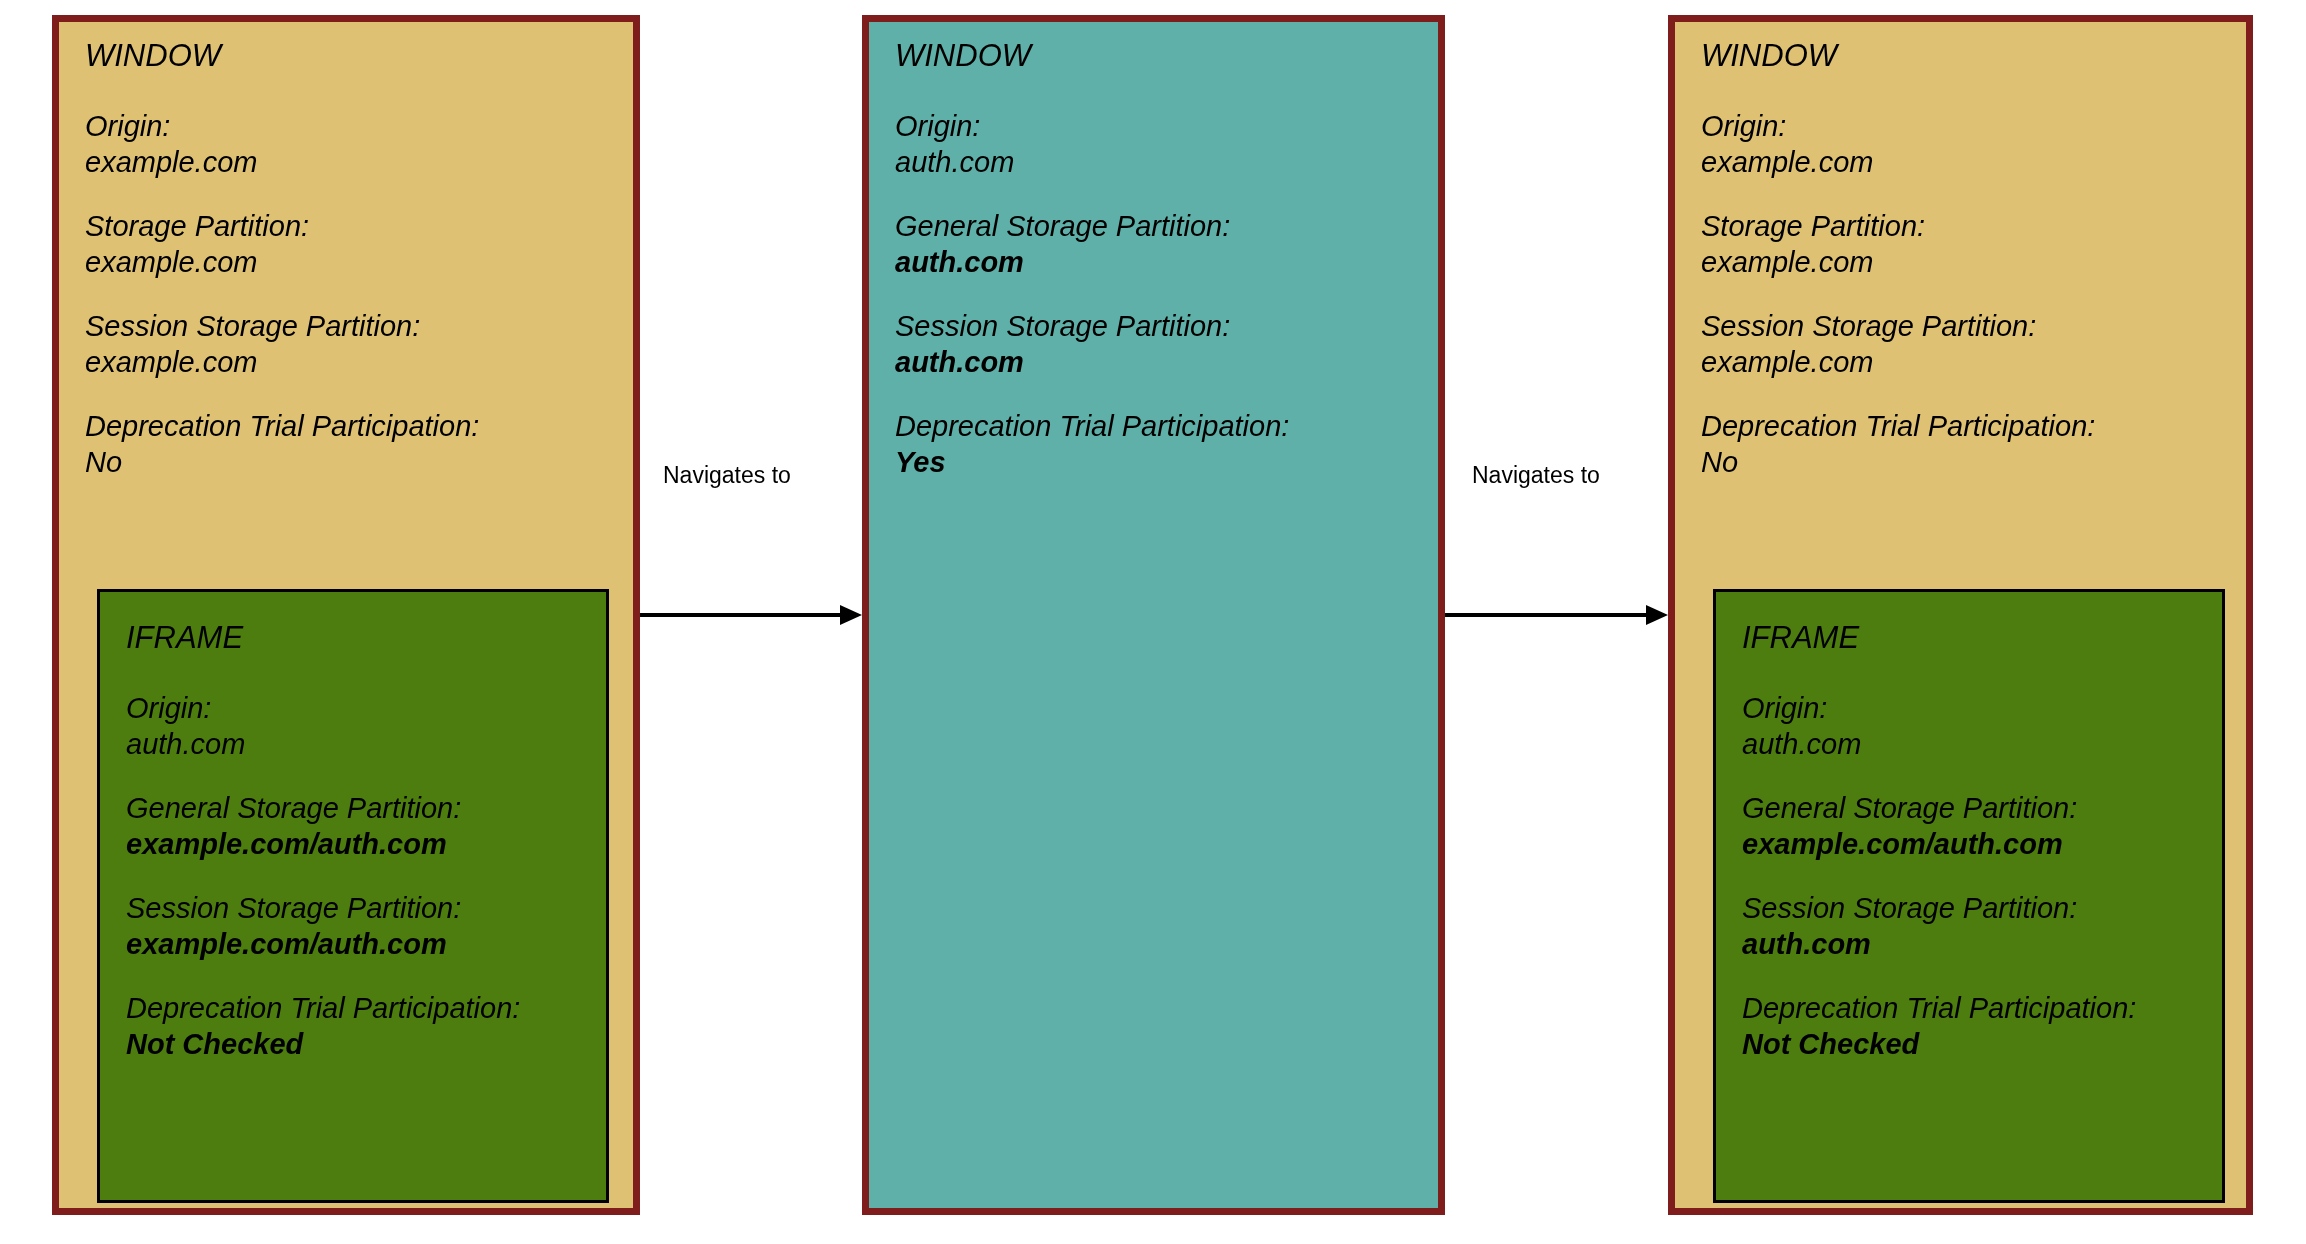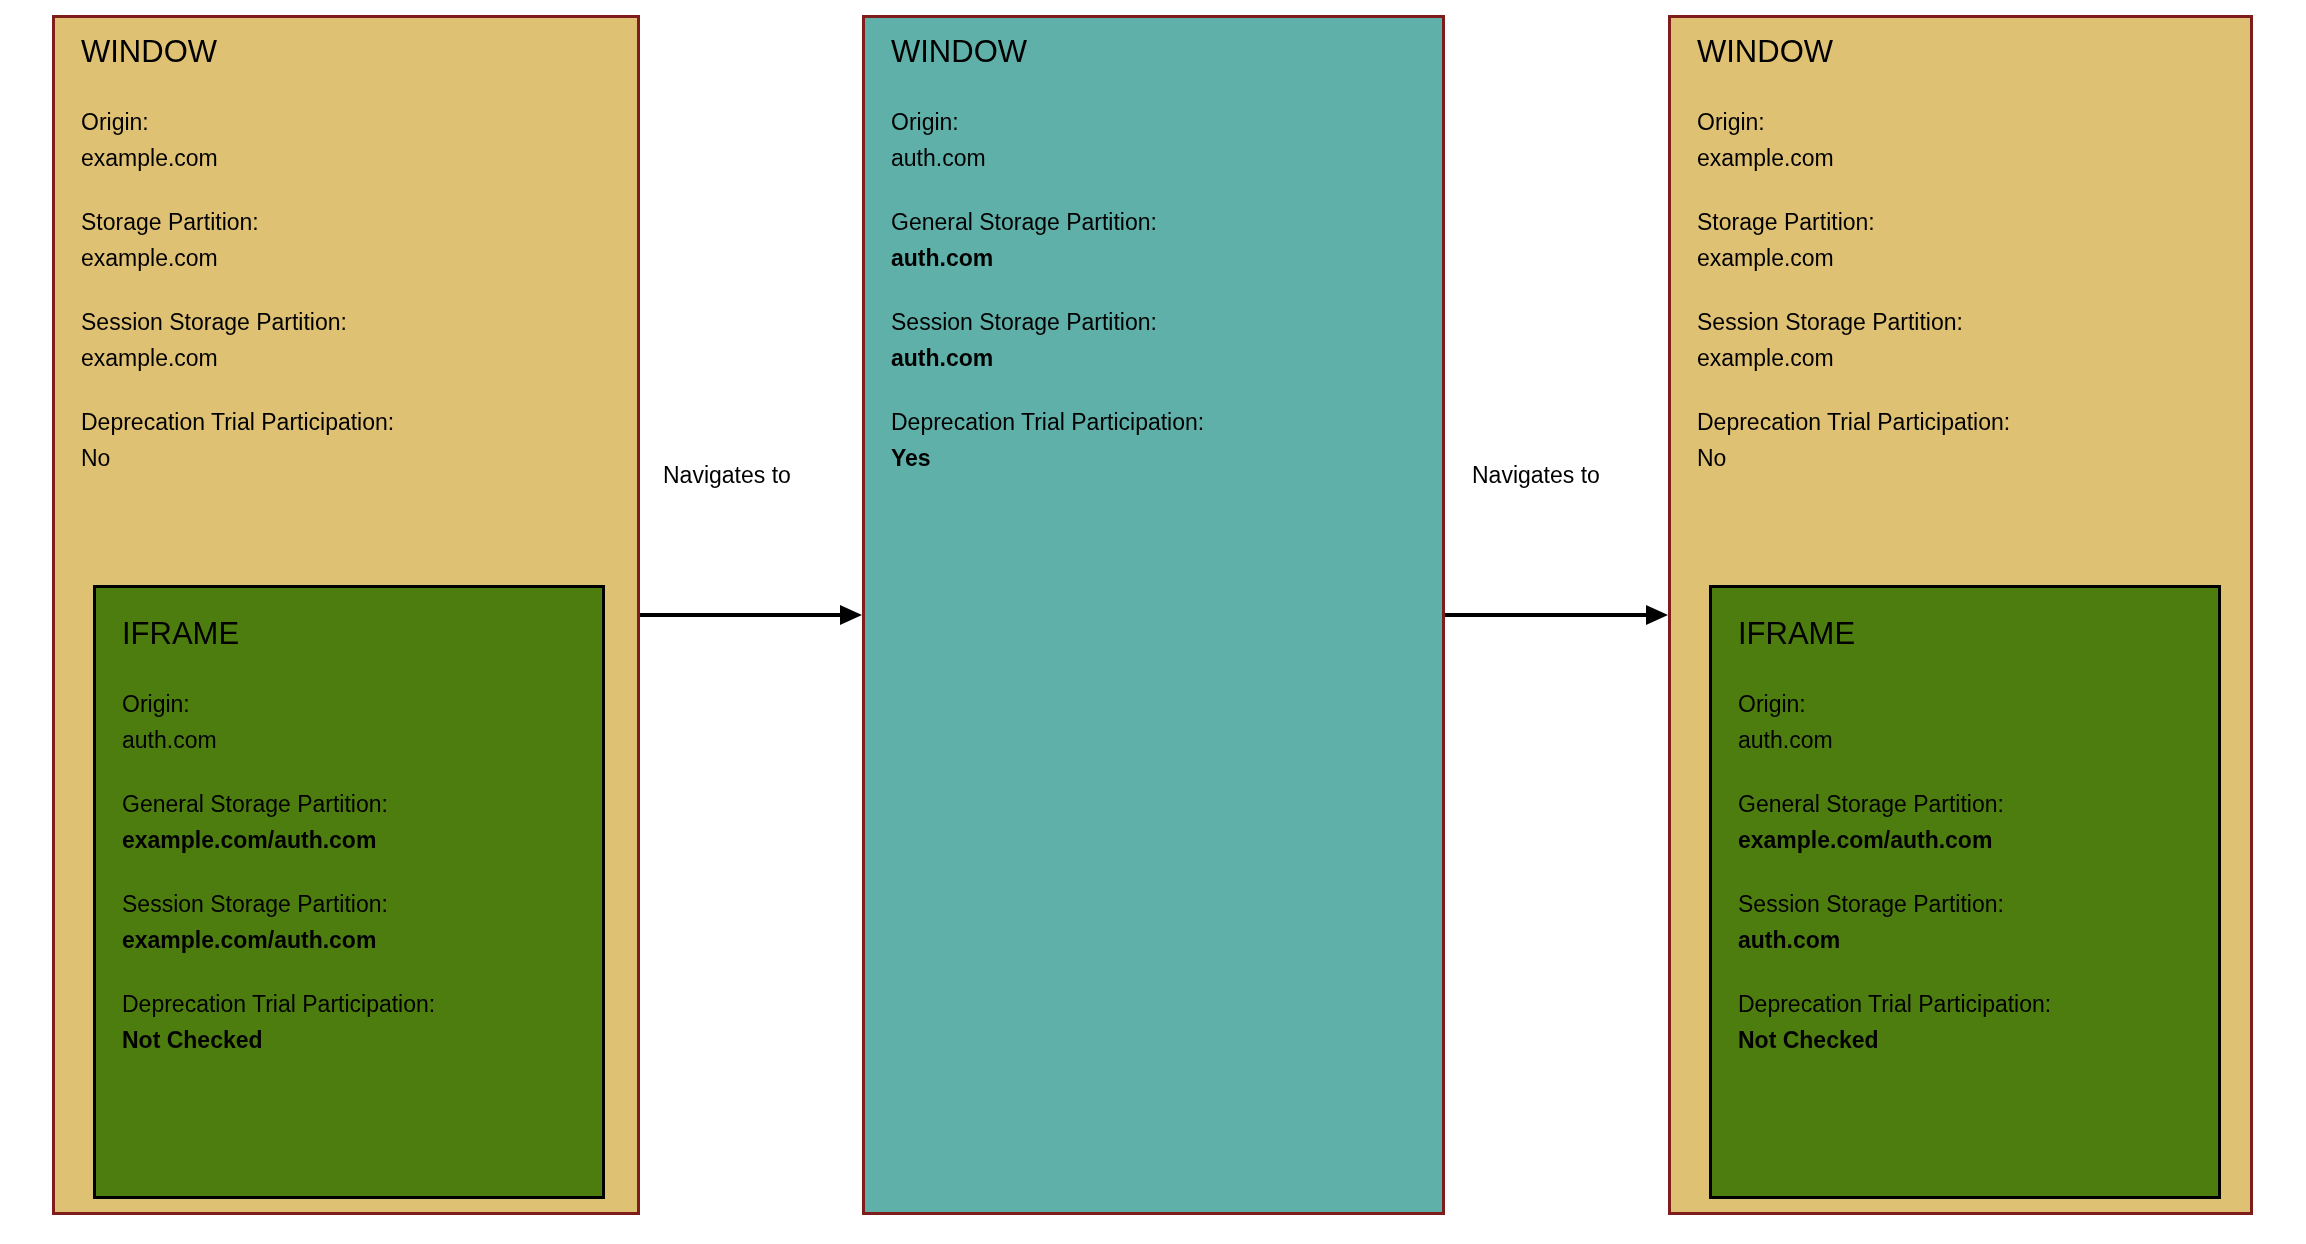--- a/index.html
+++ b/index.html
@@ -20,22 +20,23 @@
     position: absolute;
     left: 0;
     top: 0;
     width: 2306px;
     height: 1244px;
   }
 
   
   .panel {
     position: absolute;
-    border: 3px solid #7f1d1d;
+    border: 7px solid #7f1d1d;
     box-sizing: border-box;
+    font-style: italic;
   }
   .panel.gold  { background: #dfc173; }
   .panel.teal  { background: #5eb0a8; }
 
   #panel-1 { left: 52px;   top: 15px; width: 588px; height: 1200px; }
   #panel-2 { left: 862px;  top: 15px; width: 583px; height: 1200px; }
   #panel-3 { left: 1668px; top: 15px; width: 585px; height: 1200px; }
 
   
   .iframe-box {
@@ -63,21 +64,21 @@
     left: 26px;
     top: 28px;
     font-size: 31px;
     line-height: 36px;
     white-space: nowrap;
   }
 
   .fields {
     position: absolute;
     left: 26px;
-    font-size: 23px;
+    font-size: 29px;
     line-height: 36px;
   }
   #panel-1 > .fields,
   #panel-2 > .fields,
   #panel-3 > .fields { top: 86px; width: 530px; }
 
   .iframe-box > .fields { top: 98px; width: 470px; }
 
   .field { margin-bottom: 28px; }
   .field:last-child { margin-bottom: 0; }

